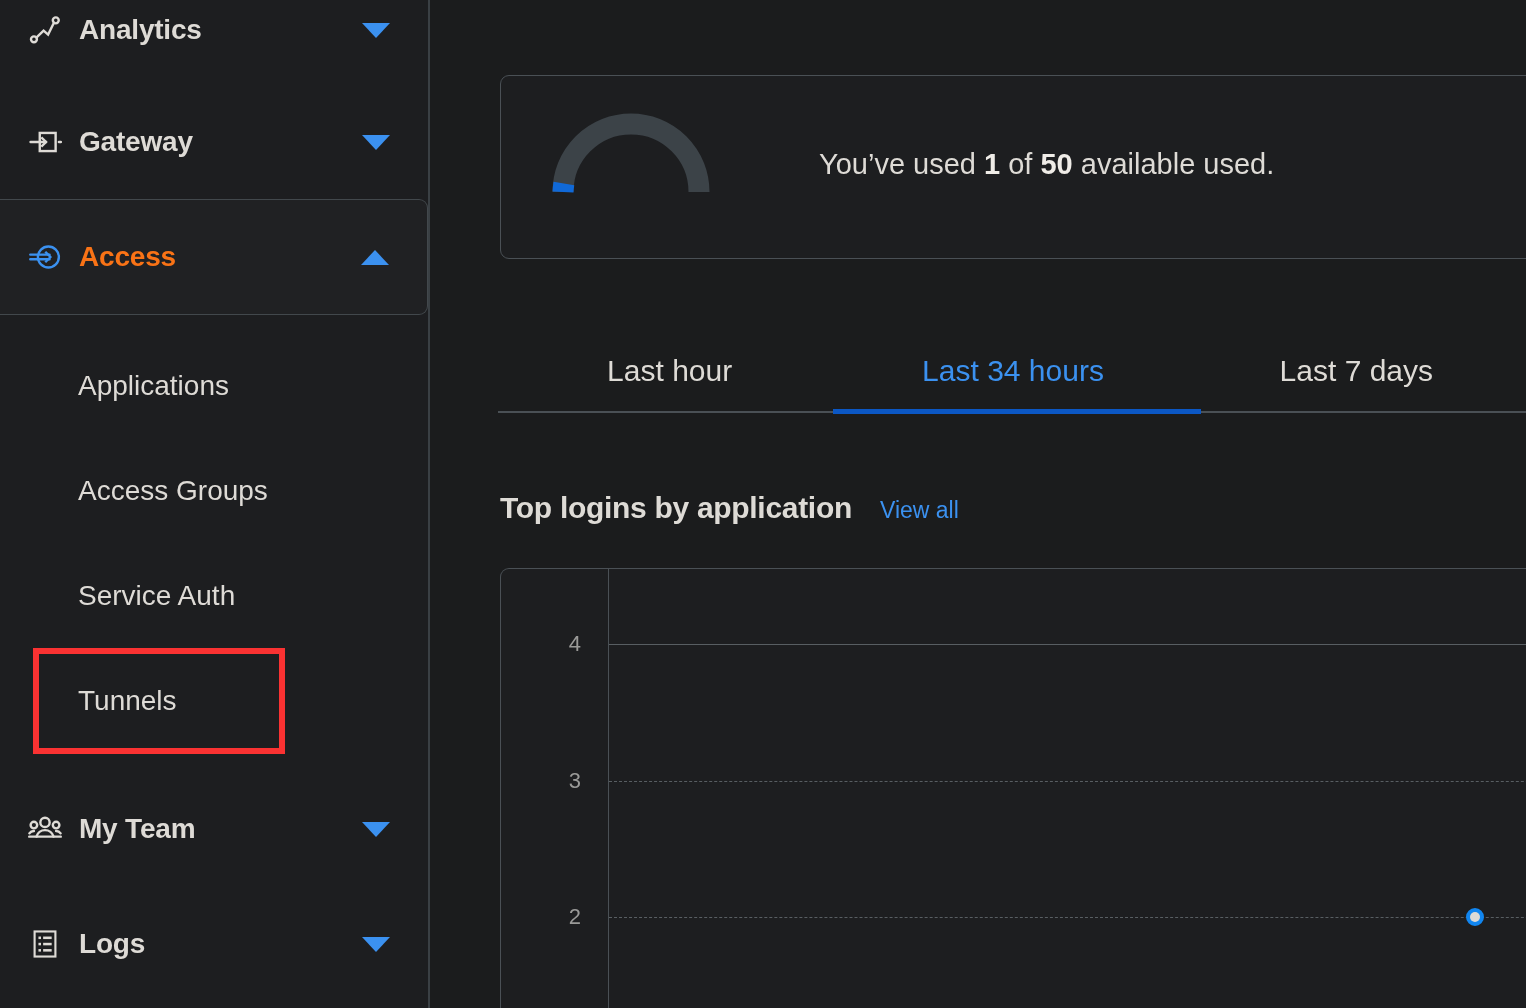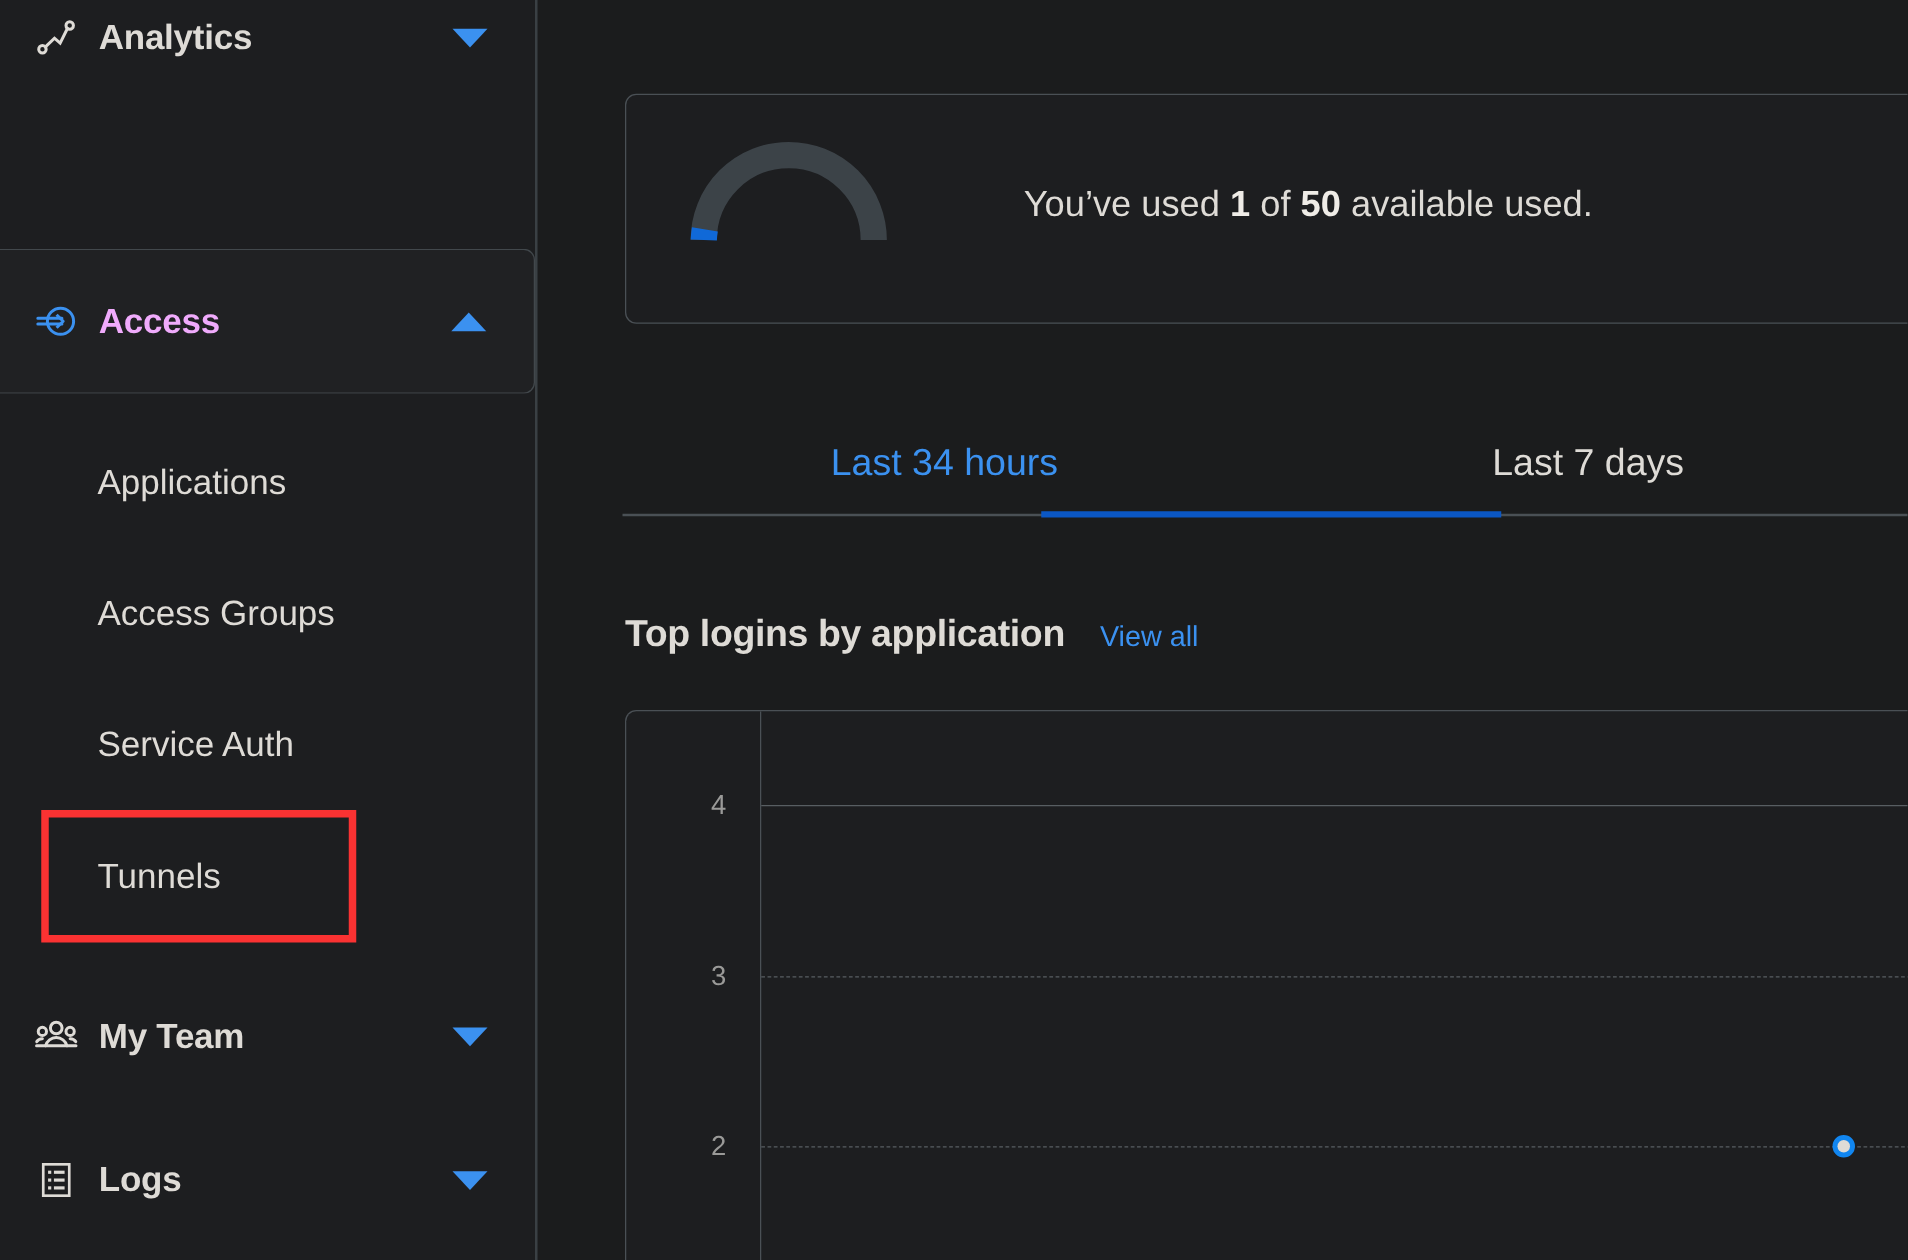--- a/index.html
+++ b/index.html
@@ -35,21 +35,21 @@
     transform: translateY(-50%);
     width: 36px; height: 36px;
     display: flex; align-items: center; justify-content: center;
   }
   .nav-label {
     position: absolute; left: 79px;
     font-size: 28px; font-weight: bold;
     color: #dedbd6; letter-spacing: -0.2px;
     white-space: nowrap;
   }
-  .nav-label.blue { color: #f0abfc; }
+  .nav-label.blue { color: #f97316; }
   .caret {
     position: absolute; right: 38px;
     width: 0; height: 0;
   }
   .caret.down {
     border-left: 14px solid transparent;
     border-right: 14px solid transparent;
     border-top: 15px solid #3b91f0;
   }
   .caret.up {
@@ -185,20 +185,32 @@
         <svg width="34" height="34" viewBox="0 0 24 24" fill="none" stroke="#dedbd6" stroke-width="1.7">
           <circle cx="4.2" cy="18.6" r="2.1"></circle>
           <circle cx="19.6" cy="5.2" r="2.1"></circle>
           <path d="M5.9 17.3 L11 12.4 L14.2 15.2 L18.3 6.9" stroke-linecap="round"></path>
         </svg>
       </span>
       <span class="nav-label">Analytics</span>
       <span class="caret down"></span>
     </div>
 
+    <div class="nav-group" style="top:84px;">
+      <span class="nav-icon">
+        <svg width="34" height="34" viewBox="0 0 24 24" fill="none" stroke="#dedbd6" stroke-width="1.7">
+          <rect x="8.3" y="5.6" width="11.2" height="12.8"></rect>
+          <path d="M1.8 12h11" stroke-linecap="round"></path>
+          <path d="M9.4 8.7 12.8 12 9.4 15.3" stroke-linejoin="round"></path>
+          <path d="M21.8 12h1.4" stroke-linecap="round"></path>
+        </svg>
+      </span>
+      <span class="nav-label">Gateway</span>
+      <span class="caret down"></span>
+    </div>
 
     <div class="nav-group active" style="top:199px;">
       <span class="nav-icon">
         <svg width="34" height="34" viewBox="0 0 24 24" fill="none" stroke="#3b91f0" stroke-width="1.7">
           <circle cx="14.4" cy="12" r="7.4"></circle>
           <path d="M1.6 10.3h13.6M1.6 13.6h13.6" stroke-linecap="round"></path>
           <path d="M12.2 8.3 15.9 12 12.2 15.7" stroke-linejoin="round"></path>
         </svg>
       </span>
       <span class="nav-label blue">Access</span>
@@ -259,20 +271,23 @@
       <div id="gauge">
         <svg width="170" height="100" viewBox="0 0 170 100">
           <path d="M17 96 A 68 68 0 0 1 153 96" fill="none" stroke="#3c4348" stroke-width="21" stroke-linecap="butt"></path>
           <path d="M17 96 A 68 68 0 0 1 17.9 87.5" fill="none" stroke="#1069d8" stroke-width="21" stroke-linecap="butt"></path>
         </svg>
       </div>
       <div id="usage-text"><span>You’ve used </span><b>1</b><span> of </span><b>50</b><span> available used.</span></div>
     </section>
 
     <div id="tabs">
+      <div class="tab">
+        <span>Last hour</span>
+      </div>
       <div class="tab active">
         <span>Last 34 hours</span>
       </div>
       <div class="tab">
         <span>Last 7 days</span>
       </div>
     </div>
     <div id="tabs-rule"></div>
     <div id="tabs-underline"></div>
 

